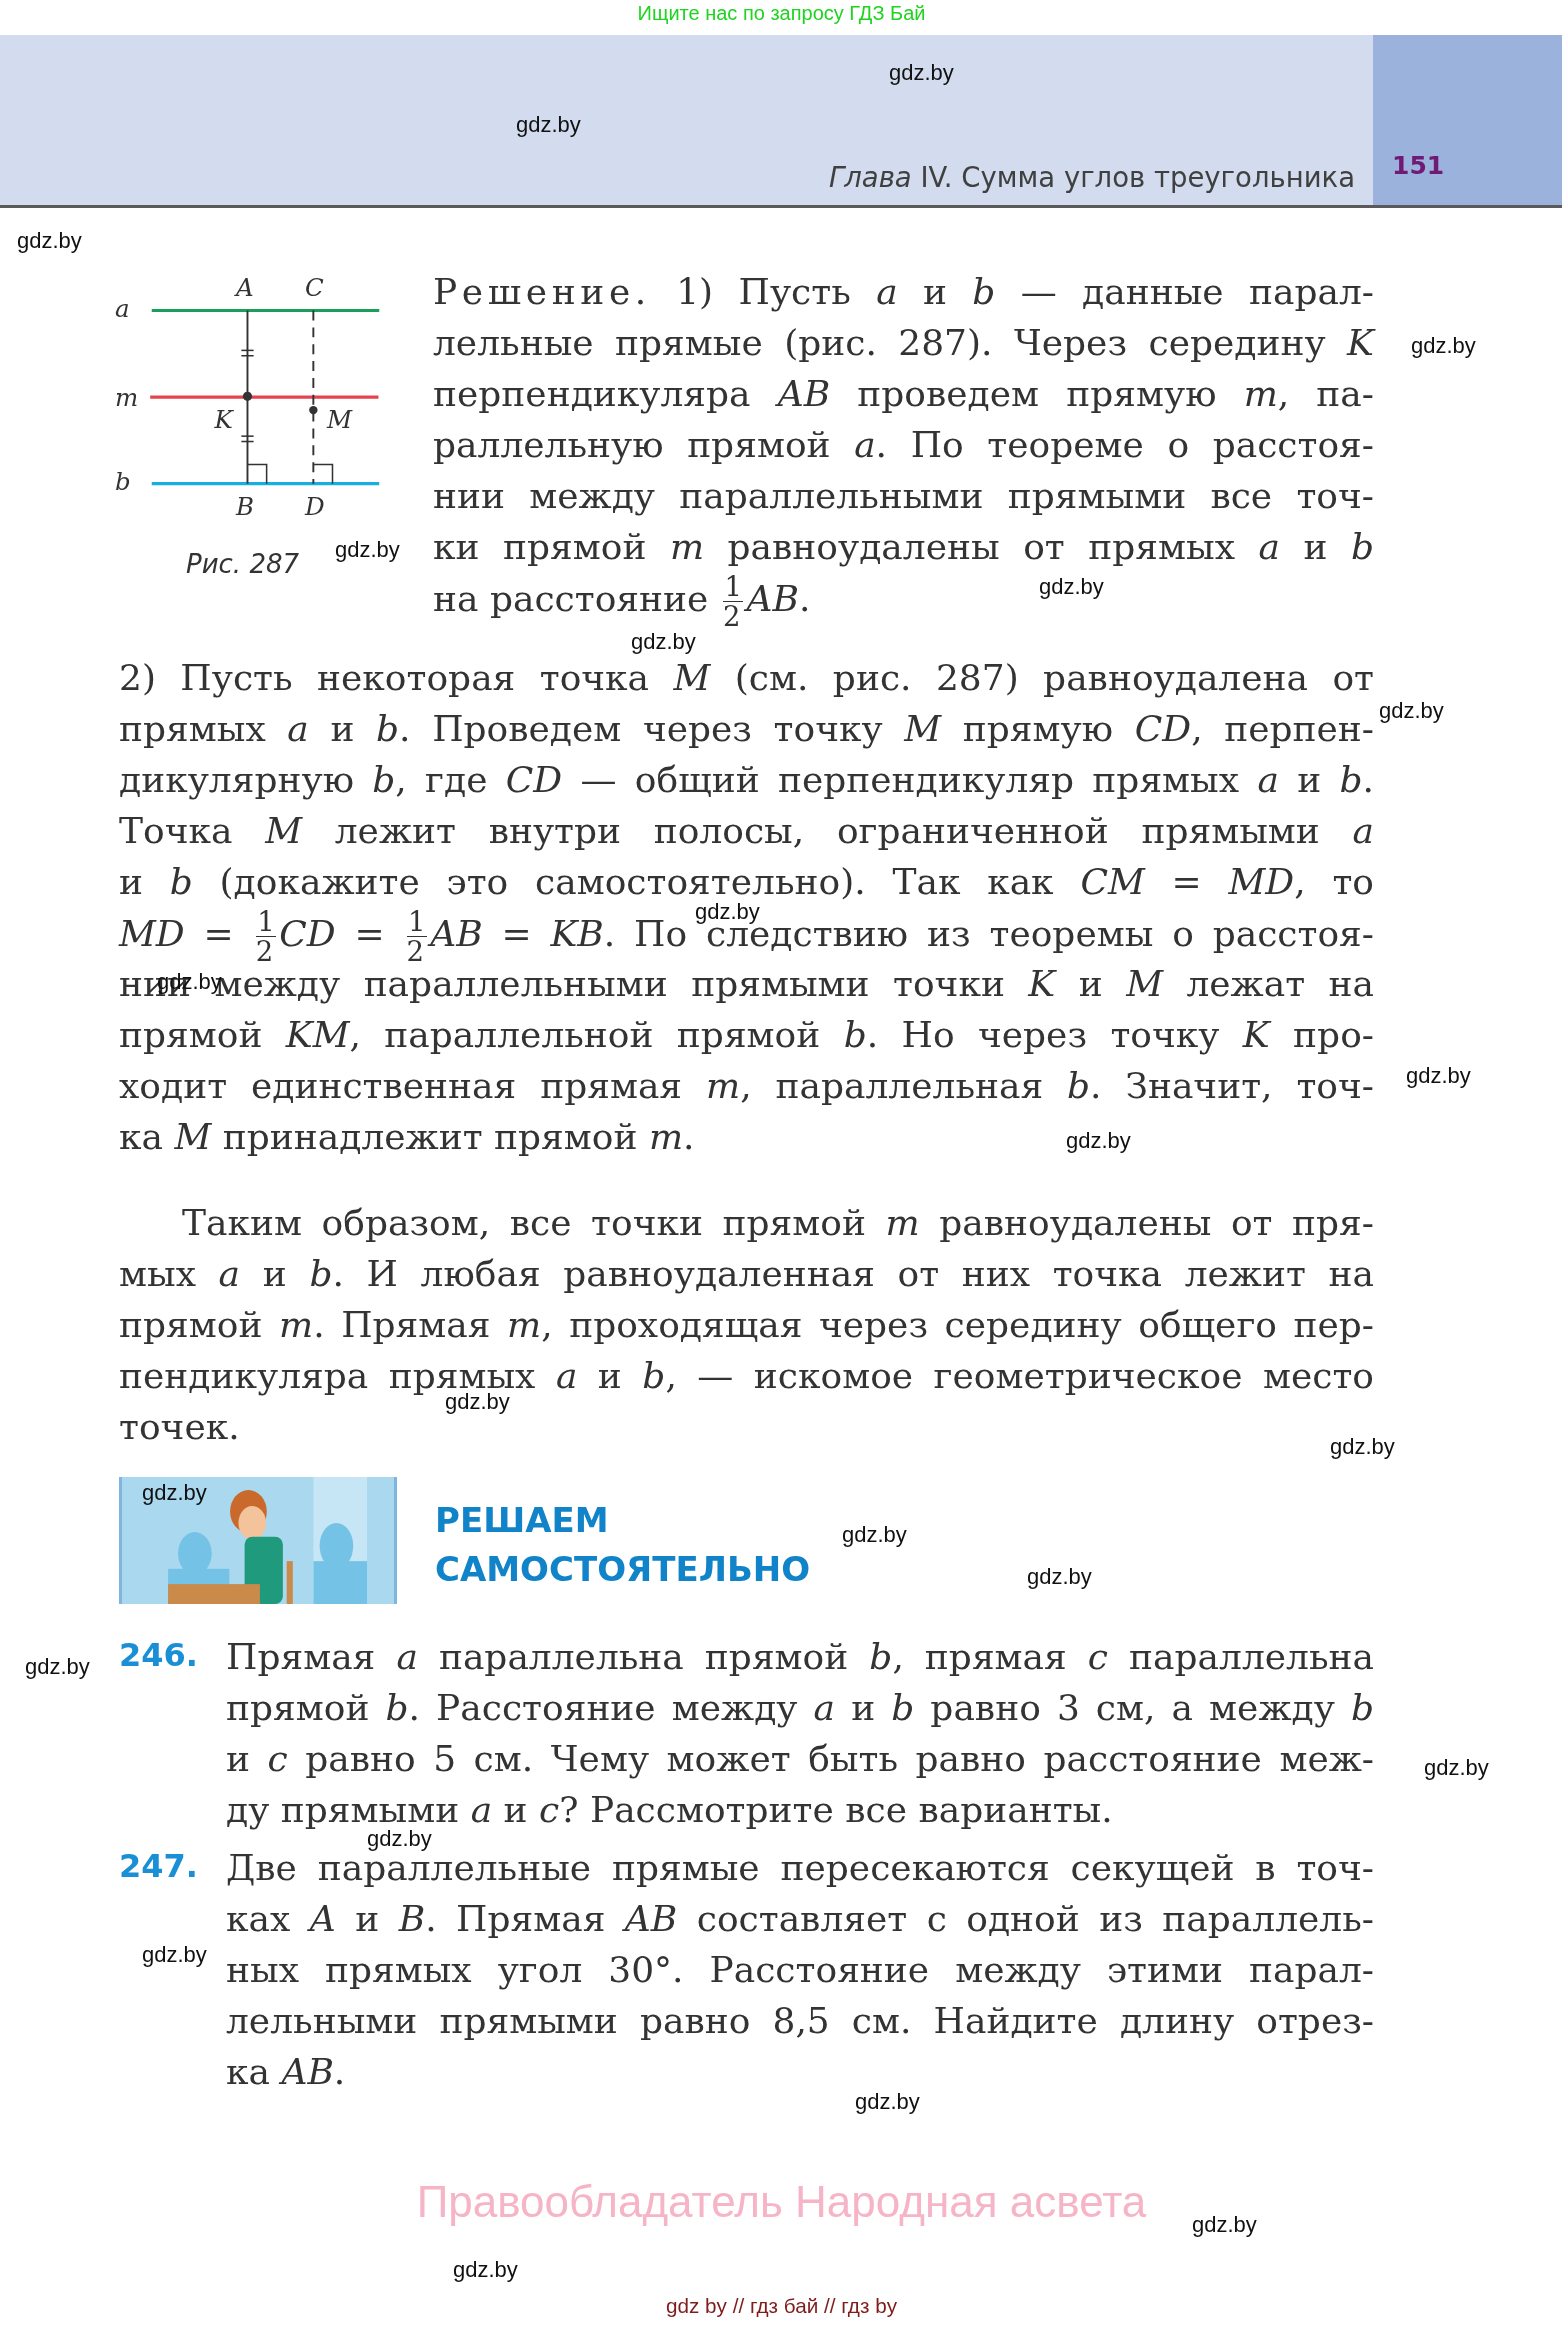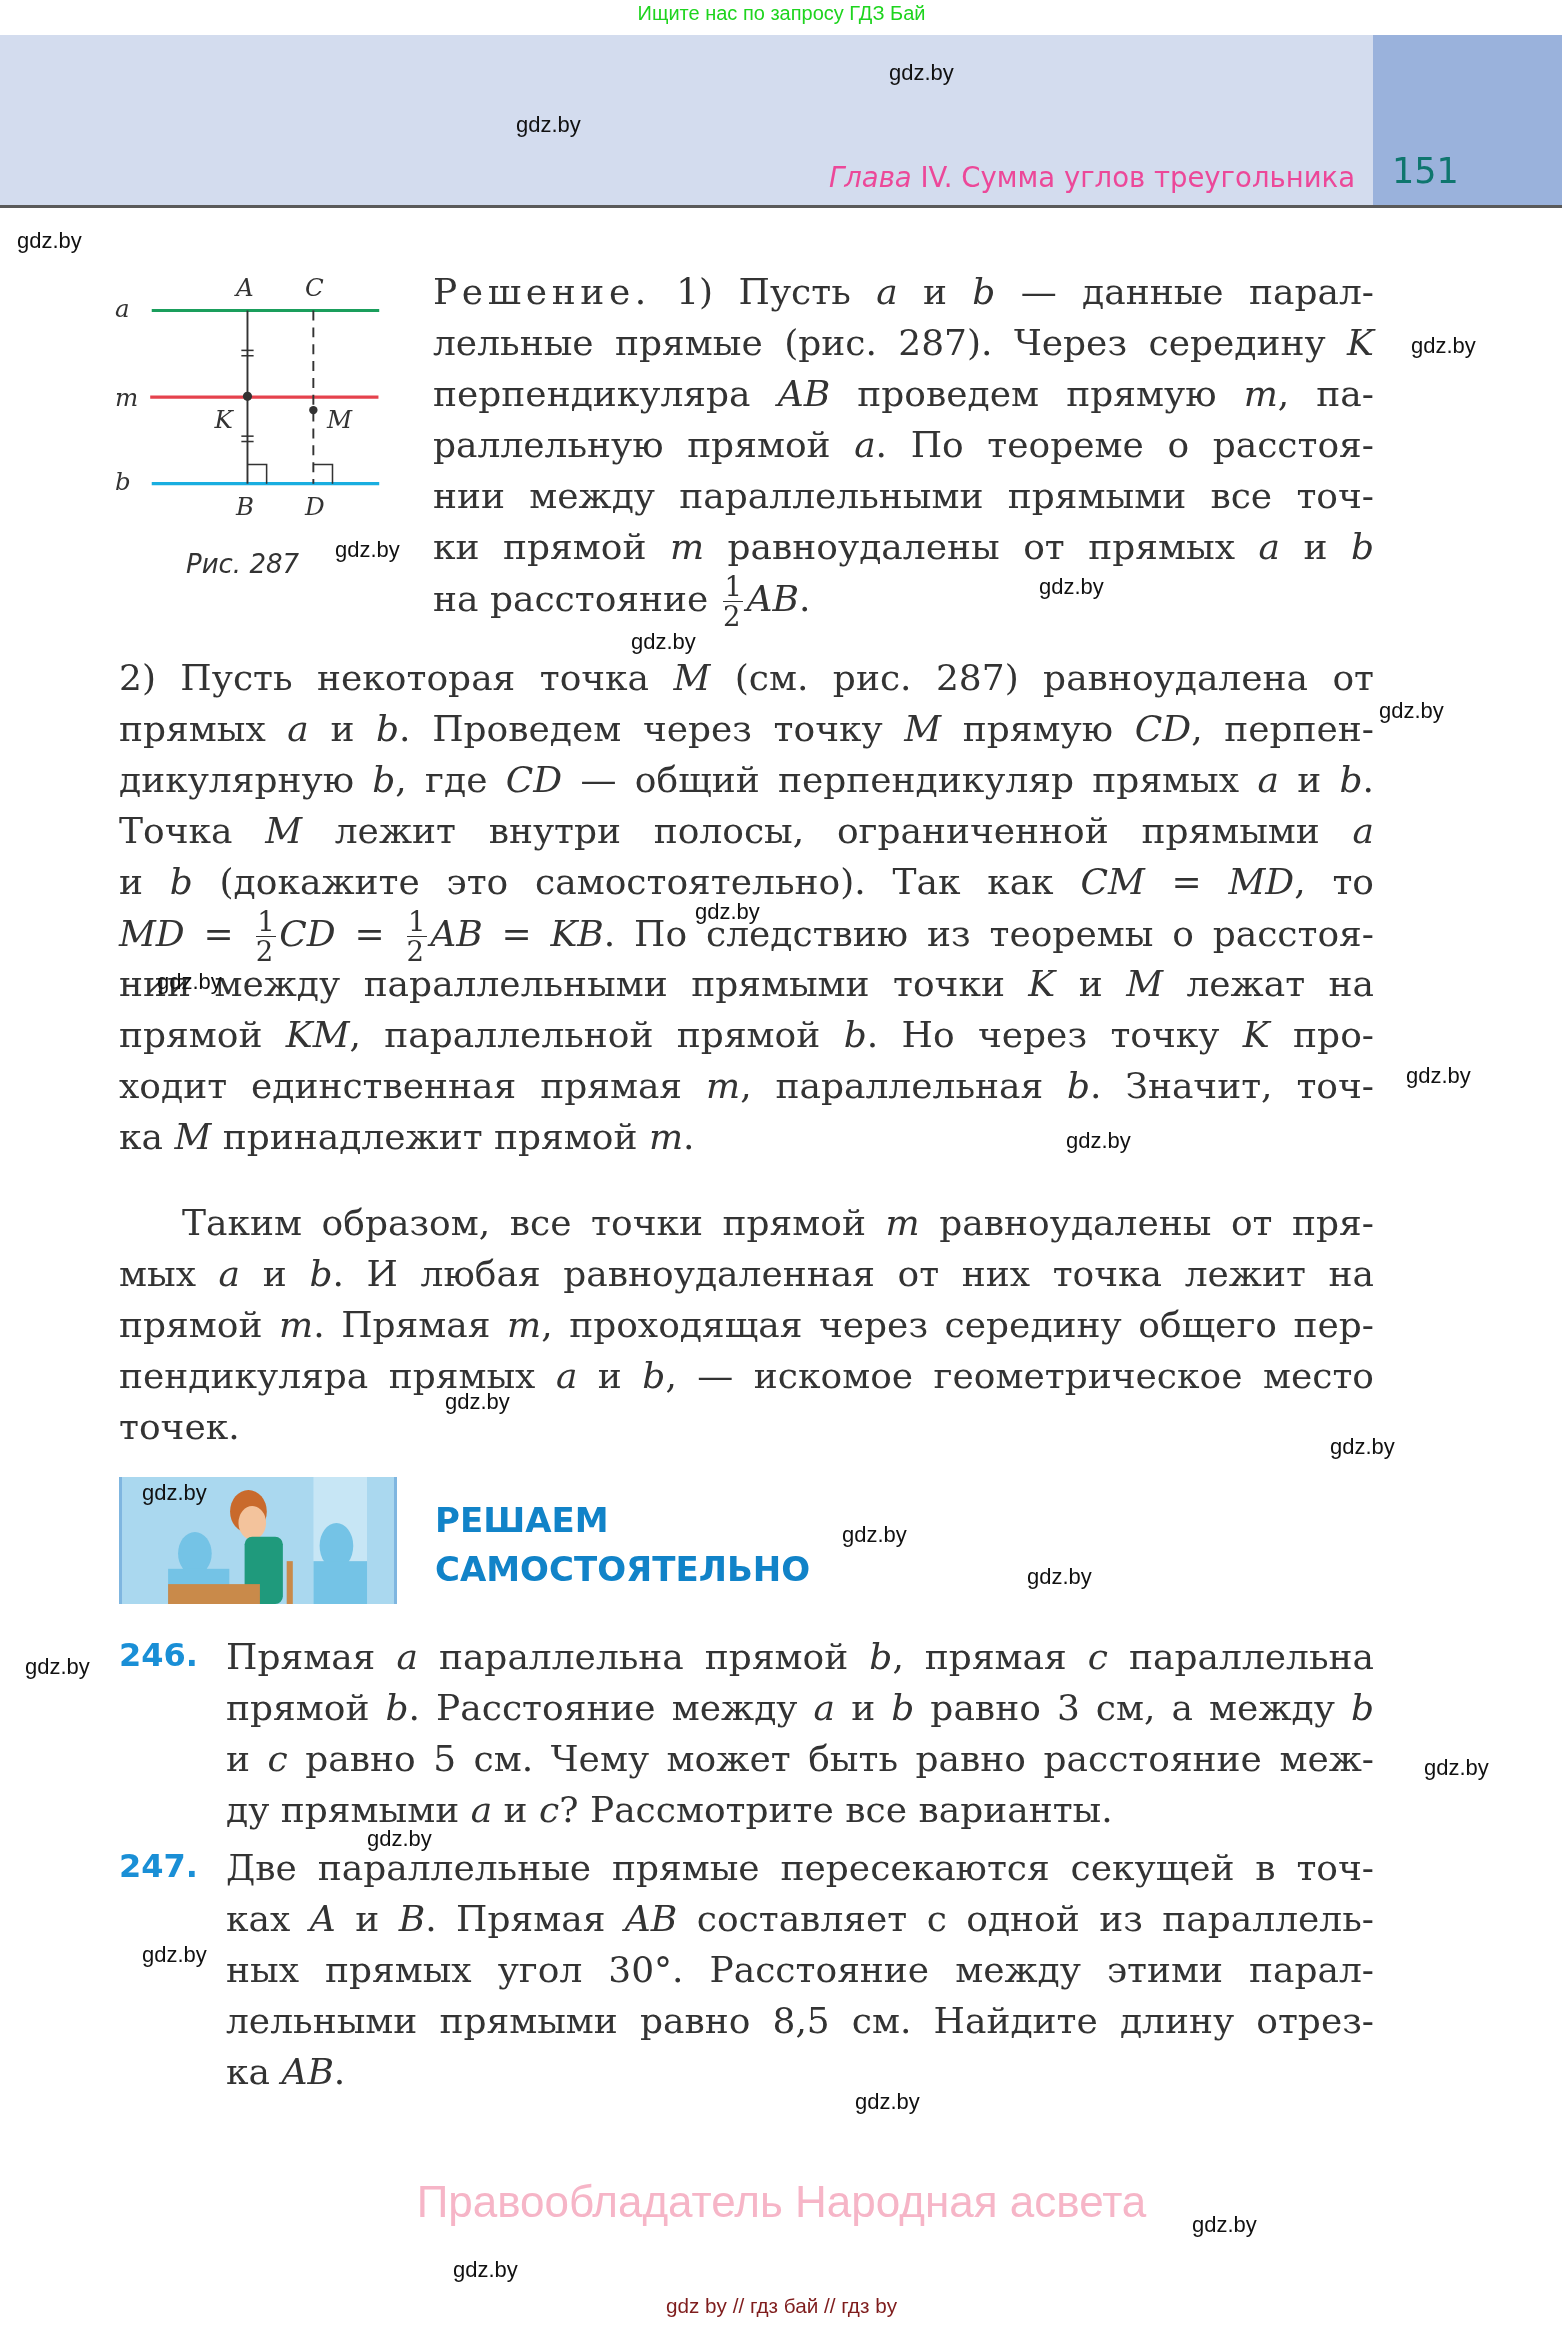--- a/index.html
+++ b/index.html
@@ -3,22 +3,22 @@
 <meta charset="utf-8">
 <style>
   html, body { margin:0; padding:0; }
   body { width:1563px; height:2330px; position:relative; background:#ffffff; overflow:hidden;
          font-family:"DejaVu Serif", serif; color:#2b2b2b; }
   .abs { position:absolute; }
   .top-banner { left:0; top:1.5px; width:1563px; text-align:center; font-family:"Liberation Sans", sans-serif;
                 font-size:20px; color:#1ed41e; }
   .header { left:0; top:35px; width:1563px; height:170px; background:#d3dcee; border-bottom:3.1px solid #5a5a5a; }
   .pagenum-block { right:0; top:0; width:190px; height:170px; background:#9ab2dc; }
-  .pagenum { left:1392px; top:151px; font-family:"DejaVu Sans", sans-serif; font-size:35px; color:#0f766e; }
-  .chapter { right:208px; top:161px; font-family:"DejaVu Sans", sans-serif; font-size:27.5px; color:#ec4899; white-space:nowrap; }
+  .pagenum { left:1392px; top:151px; font-family:"DejaVu Sans", sans-serif; font-size:25px; color:#701a75;font-weight:bold; }
+  .chapter { right:208px; top:161px; font-family:"DejaVu Sans", sans-serif; font-size:27.5px; color:#404040; white-space:nowrap; }
   .chapter i { font-style:italic; }
   .wm { font-family:"Liberation Sans", sans-serif; font-size:22px; color:#111; white-space:nowrap; }
   .para { font-size:36px; line-height:51px; text-align:justify; color:#333; }
   .para i { font-style:italic; font-family:"DejaVu Serif", serif; }
   .line { white-space:nowrap; display:block; text-align:justify; text-align-last:justify; height:51px; }
   .line.last { text-align-last:left; }
   .frac { display:inline-block; vertical-align:middle; text-align:center; font-size:27.5px; line-height:29px; margin:0 3.1px; }
   .frac span { display:block; }
   .frac .num { border-bottom:1.5px solid #333; padding:0 1.5px; }
   .spaced { letter-spacing:4.6px; }

